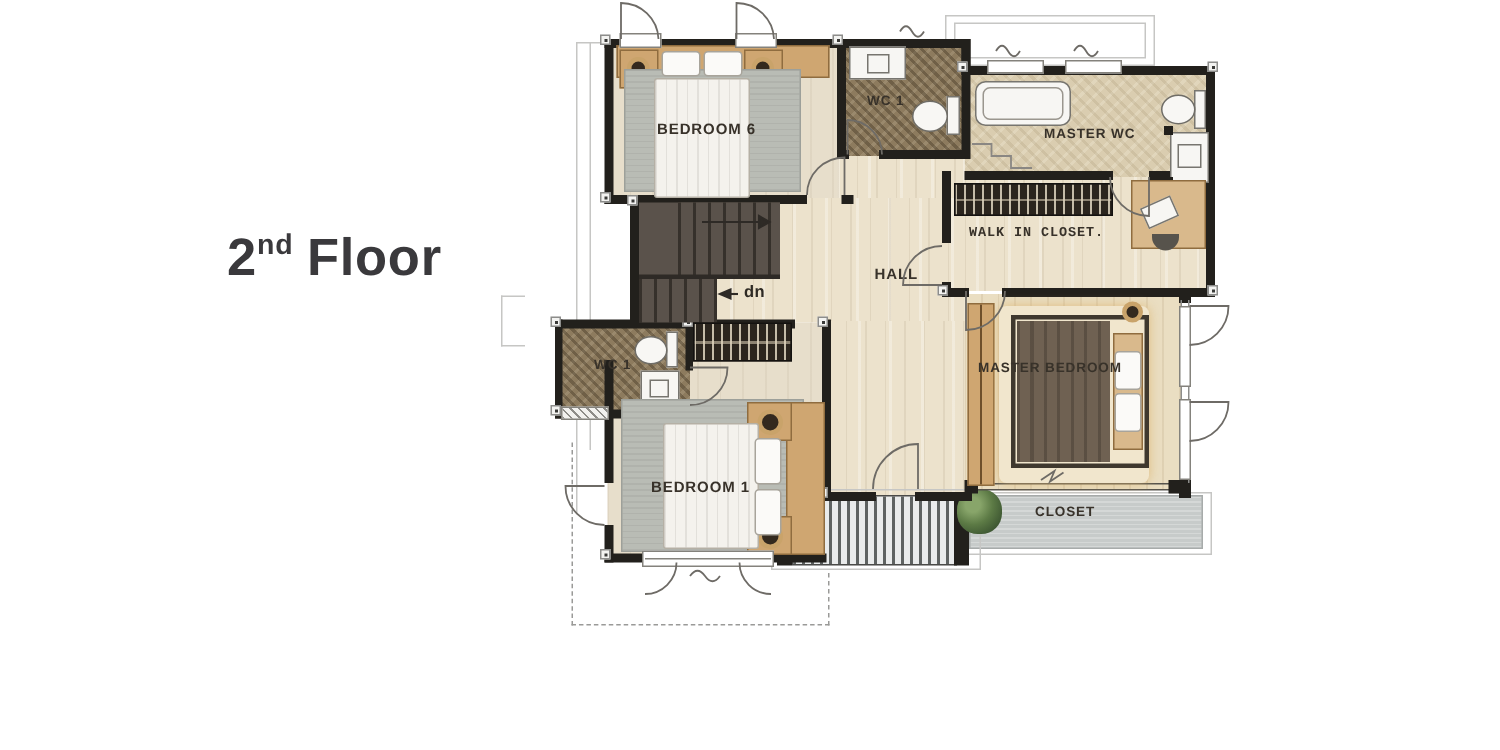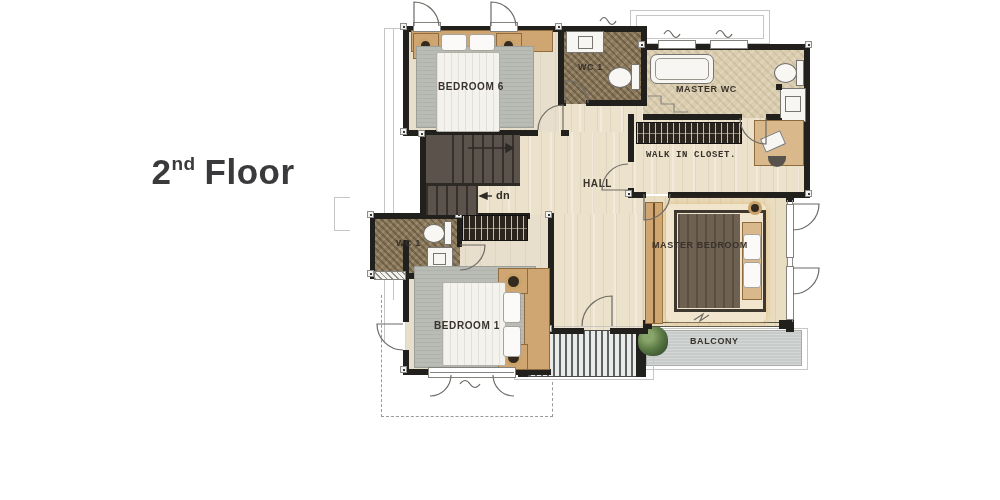--- a/index.html
+++ b/index.html
@@ -181,21 +181,21 @@
   <div class="label" style="left:578px;top:62px;">WC 1</div>
 
   <div class="white-furn" style="left:650px;top:54px;width:64px;height:30px;border-radius:7px;"></div>
   <div class="abs" style="left:655px;top:58px;width:54px;height:22px;border:1px solid #9a968e;border-radius:5px;"></div>
   <div class="white-furn" style="left:796px;top:60px;width:8px;height:26px;"></div>
   <div class="bowl" style="left:774px;top:63px;width:23px;height:20px;"></div>
   <div class="white-furn" style="left:780px;top:88px;width:26px;height:34px;"></div>
   <div class="white-furn" style="left:785px;top:96px;width:16px;height:16px;"></div>
   <div class="wall" style="left:776px;top:84px;width:6px;height:6px;"></div>
   <div class="wall" style="left:776px;top:118px;width:6px;height:6px;"></div>
-  <div class="label" style="left:676px;top:84px;">MASTER WC</div>
+  <div class="label" style="left:696px;top:84px;">MASTER WC</div>
   <div class="window" style="left:658px;top:40px;width:38px;height:9px;"></div>
   <div class="window" style="left:710px;top:40px;width:38px;height:9px;"></div>
 
   <div class="closet-dark" style="left:636px;top:122px;width:106px;height:22px;"></div>
   <div class="tanwood" style="left:754px;top:120px;width:50px;height:46px;background:#d9b98c;"></div>
   <div class="white-furn" style="left:762px;top:134px;width:22px;height:15px;transform:rotate(-24deg);"></div>
   <div class="abs" style="left:768px;top:156px;width:18px;height:11px;background:#57534c;border-radius:0 0 9px 9px;"></div>
   <div class="label" style="left:646px;top:150px;font-family:Liberation Mono, monospace;">WALK IN CLOSET.</div>
 
   <div class="label label-lg" style="left:583px;top:178px;">HALL</div>
@@ -232,21 +232,21 @@
   <div class="abs" style="left:674px;top:210px;width:92px;height:102px;border:3px solid #3f382e;"></div>
   <div class="abs" style="left:678px;top:214px;width:62px;height:94px;background:#6f6152;background-image:repeating-linear-gradient(90deg,rgba(30,25,20,0.25) 0 2px,transparent 2px 9px);"></div>
   <div class="tanwood" style="left:742px;top:222px;width:20px;height:78px;background:#d9b98c;"></div>
   <div class="pillow" style="left:743px;top:234px;width:18px;height:26px;"></div>
   <div class="pillow" style="left:743px;top:262px;width:18px;height:26px;"></div>
   <div class="lamp" style="left:748px;top:201px;width:14px;height:14px;"></div>
   <div class="label" style="left:652px;top:240px;">MASTER BEDROOM</div>
   <div class="window" style="left:786px;top:204px;width:8px;height:54px;"></div>
   <div class="window" style="left:786px;top:266px;width:8px;height:54px;"></div>
 
-  <div class="label" style="left:690px;top:336px;">BALCONY</div>
+  <div class="label" style="left:690px;top:336px;">CLOSET</div>
 
   <svg class="overlay" width="1000" height="500" viewBox="0 0 1000 500">
     <g stroke="#6e6b66" stroke-width="1.2" fill="none">
 
       <path d="M414,26 L414,2 A25,25 0 0 1 439,26"></path>
       <path d="M491,26 L491,2 A25,25 0 0 1 516,26"></path>
 
       <path d="M600,21 q4,-7 8,0 t8,0"></path>
       <path d="M664,34 q4,-7 8,0 t8,0"></path>
       <path d="M716,34 q4,-7 8,0 t8,0"></path>

